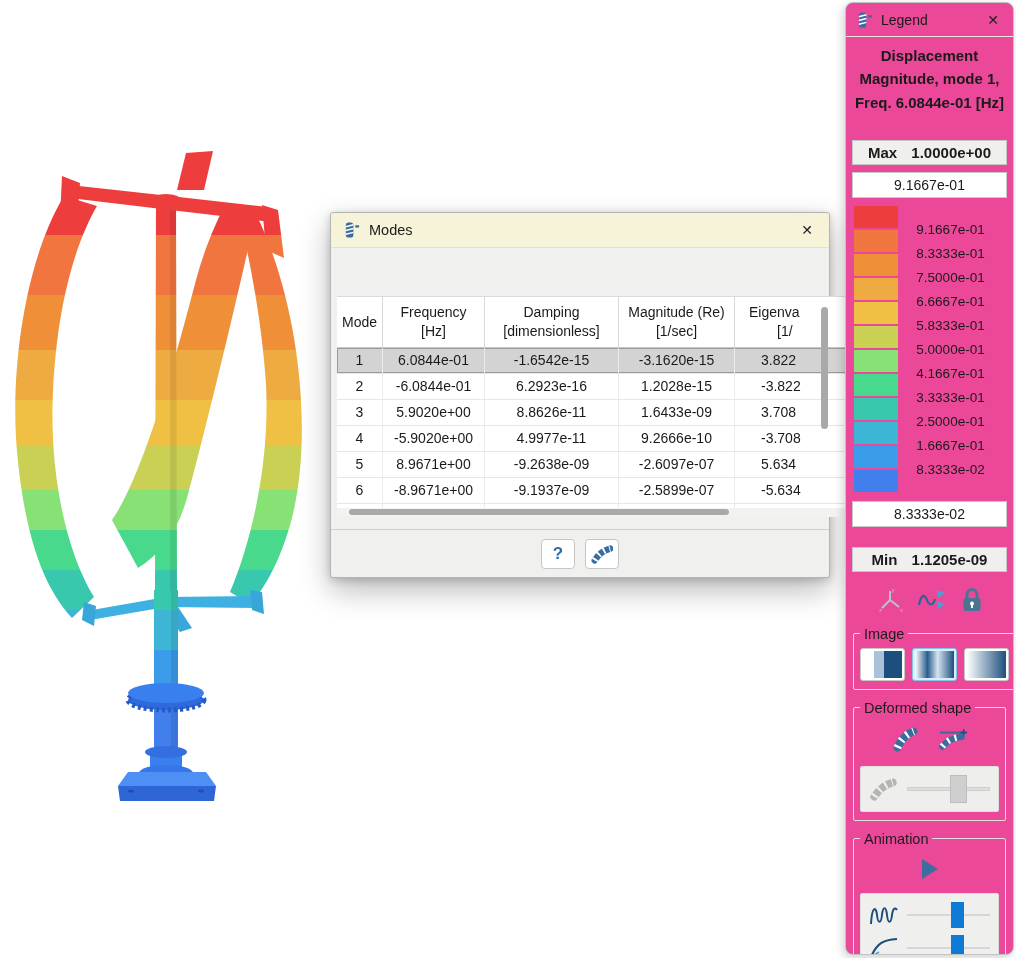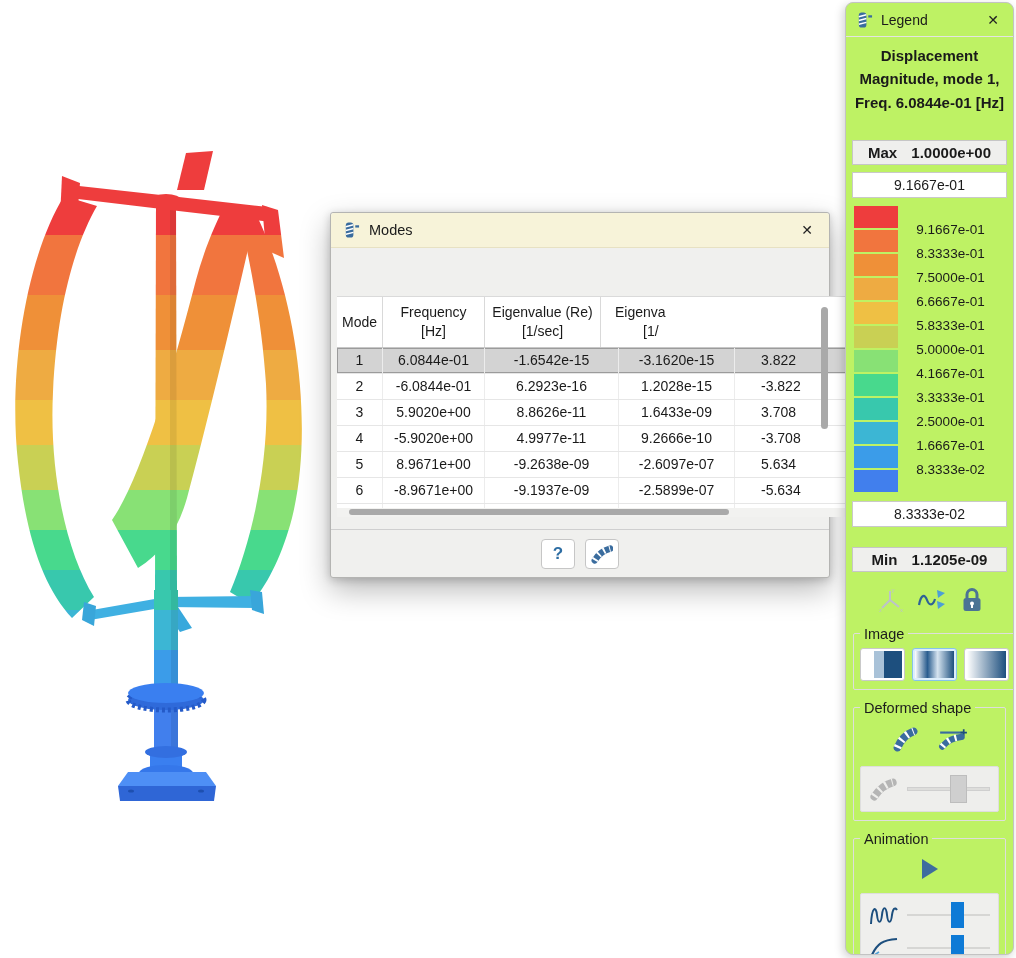--- a/index.html
+++ b/index.html
@@ -41,21 +41,21 @@
   .hscroll{position:absolute;left:0;bottom:0;width:100%;height:9px;background:#f2f2f0;}
   .hscroll .thumb{position:absolute;left:12px;top:1px;width:380px;height:6px;background:#a9a9a9;border-radius:3px;}
   .dlg-footer{position:absolute;left:0;right:0;bottom:0;height:47px;border-top:1px solid #cfcfcf;
     display:flex;align-items:center;justify-content:center;gap:10px;border-radius:0 0 3px 3px;}
   .sq-btn{width:34px;height:30px;background:#fff;border:1px solid #c6c6c6;border-radius:4px;
     display:flex;align-items:center;justify-content:center;box-sizing:border-box;}
   .help-q{font-weight:bold;color:#2d6da3;font-size:17px;}
 
   
   .legend-panel{position:absolute;left:845px;top:2px;width:169px;height:953px;z-index:20;
-    background:#bef264;border:1px solid #c3c3c3;border-radius:8px;box-sizing:border-box;
+    background:#ec4899;border:1px solid #c3c3c3;border-radius:8px;box-sizing:border-box;
     box-shadow:-2px 3px 10px rgba(0,0,0,.18);overflow:hidden;}
   .lg-header{height:33px;display:flex;align-items:center;gap:8px;padding:0 10px;
     border-bottom:1px solid #e4e4e2;}
   .lg-title{font-size:14px;}
   .result-title{font-weight:bold;font-size:15px;text-align:center;line-height:1.55;padding:7px 8px 6px;}
   .bound-box{margin:20px 6px 0;border:1px solid #c6c6c6;background:#efefed;text-align:center;
     font-weight:bold;font-size:15px;padding:3px 0;}
   .bound-box .gap{display:inline-block;width:10px;}
   .value-field{margin:7px 6px 0;border:1px solid #c9c9c9;background:#fff;text-align:center;
     font-size:14px;padding:4px 0;}
@@ -176,22 +176,26 @@
 
     <div class="table-viewport">
       <div class="thead">
           <div class="th c0">
             <div>Mode</div>
           </div>
           <div class="th c1">
             <div>Frequency</div>
             <div class="l2">[Hz]</div>
           </div>
+          <div class="th c2">
+            <div>Damping</div>
+            <div class="l2">[dimensionless]</div>
+          </div>
           <div class="th c3">
-            <div>Eigenvalue (Re)</div>
+            <div>Magnitude (Re)</div>
             <div class="l2">[1/sec]</div>
           </div>
           <div class="th c4">
             <div>Eigenva</div>
             <div class="l2">[1/</div>
           </div>
         </div>
       <div>
           <div class="tr sel">
             <div class="td c0">1</div>

